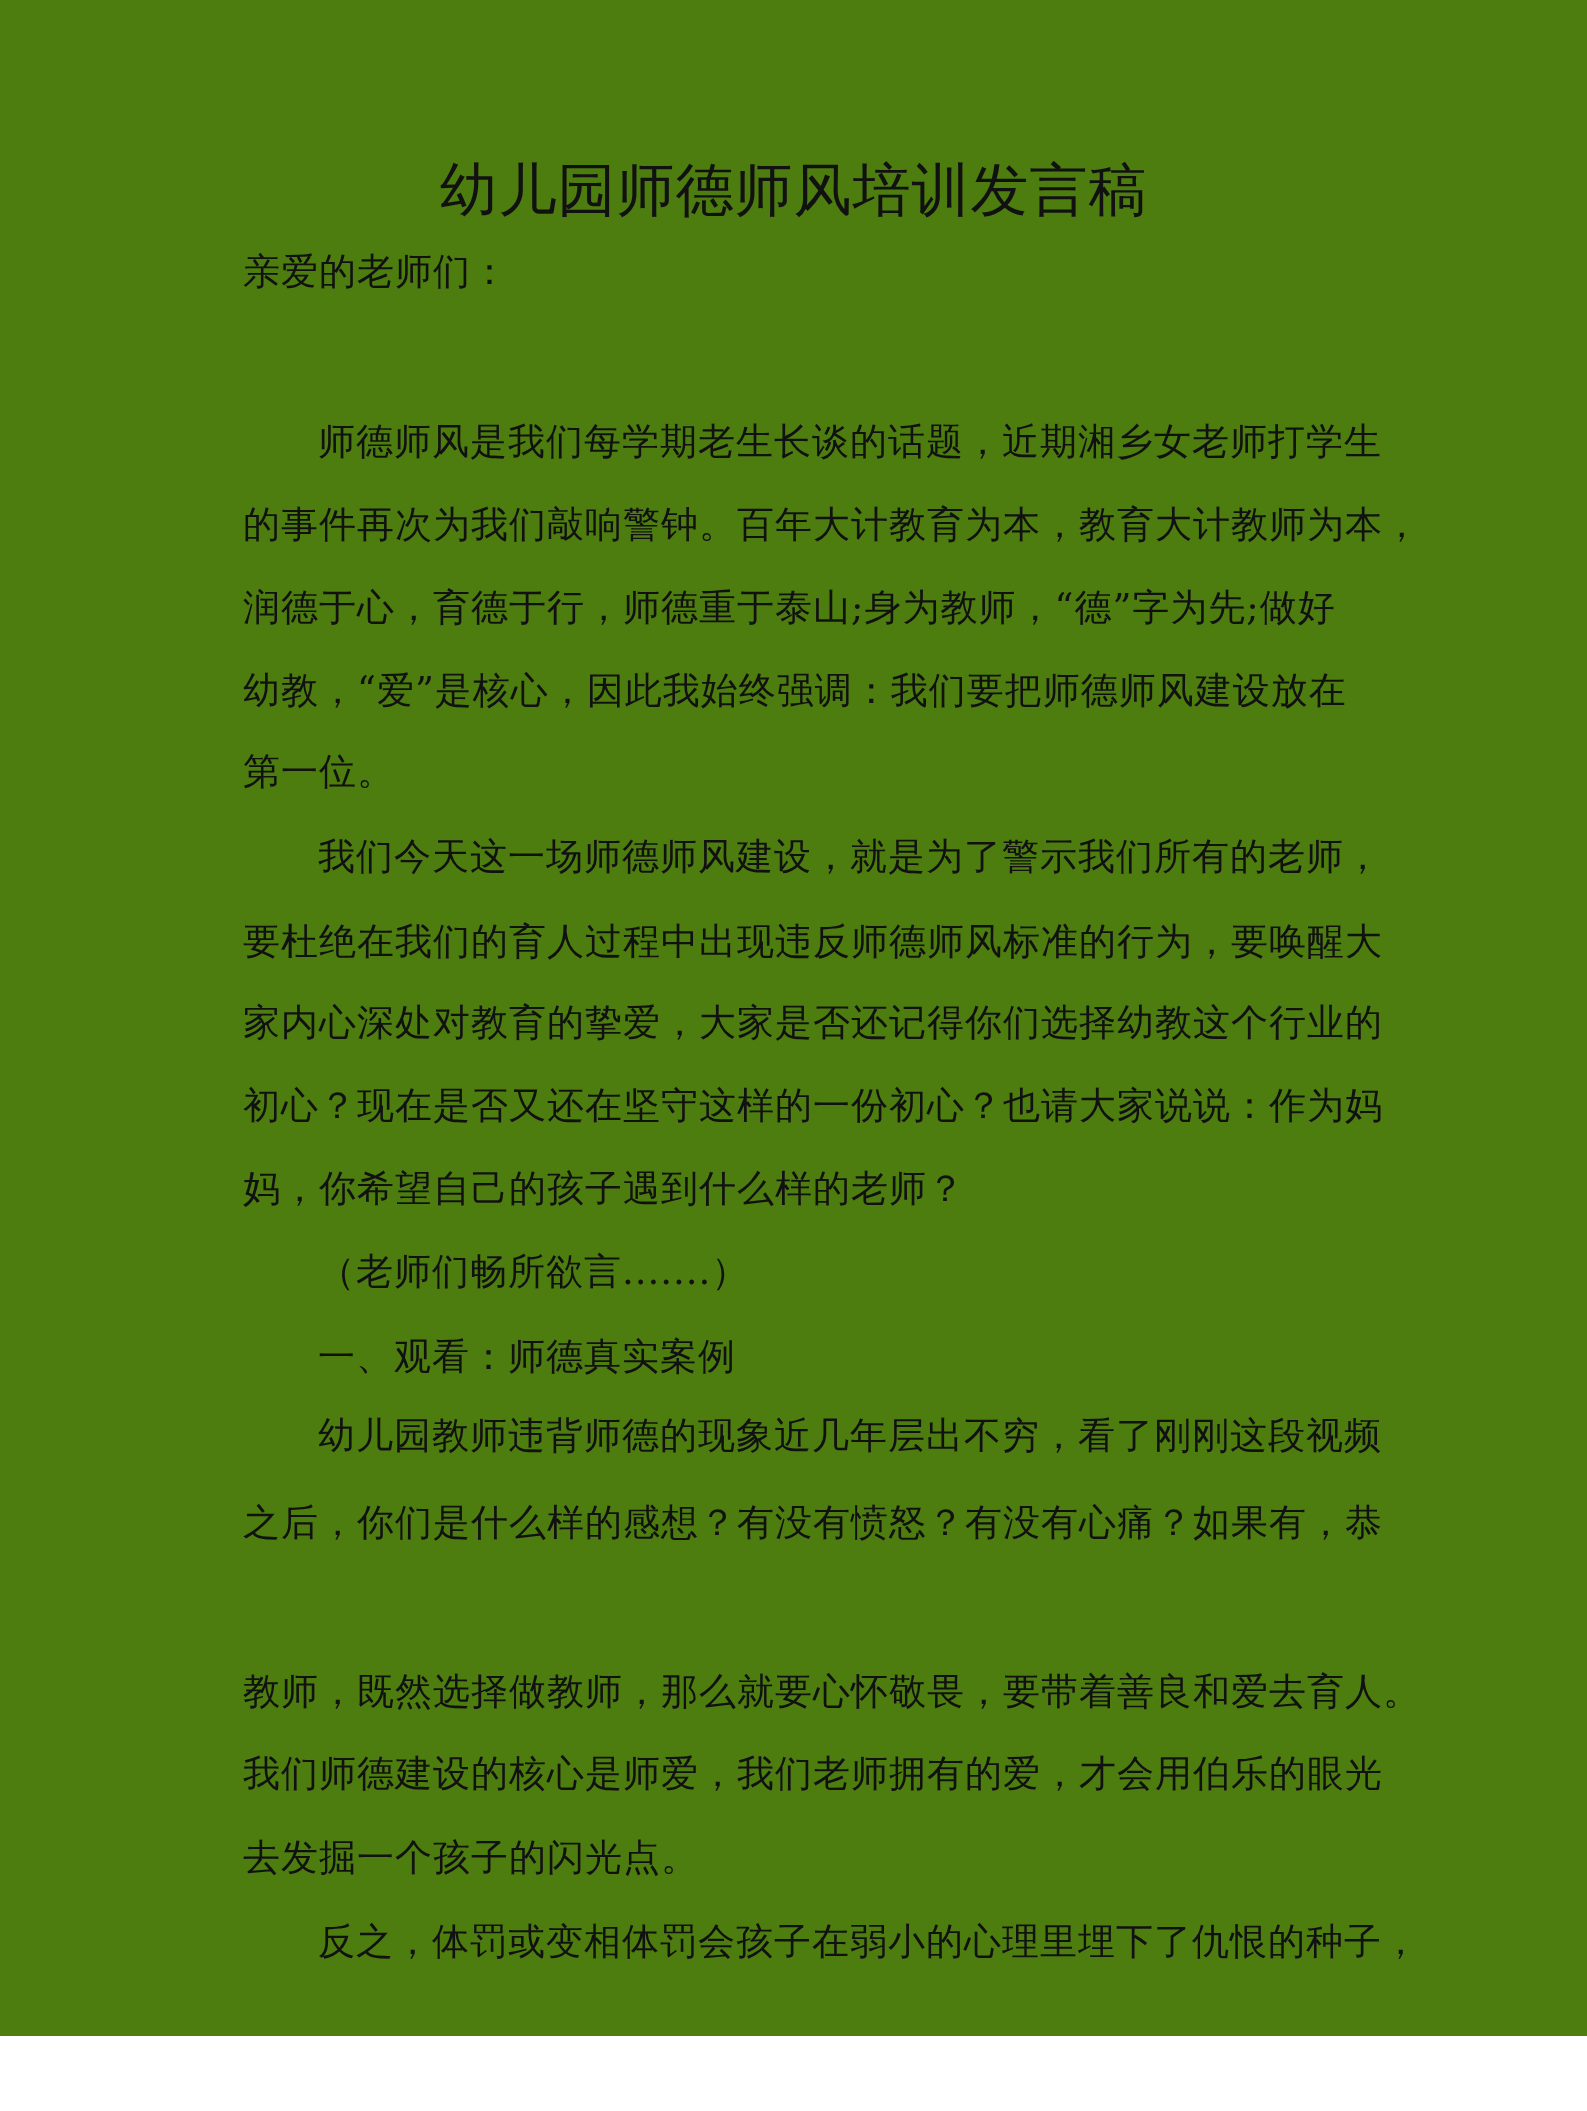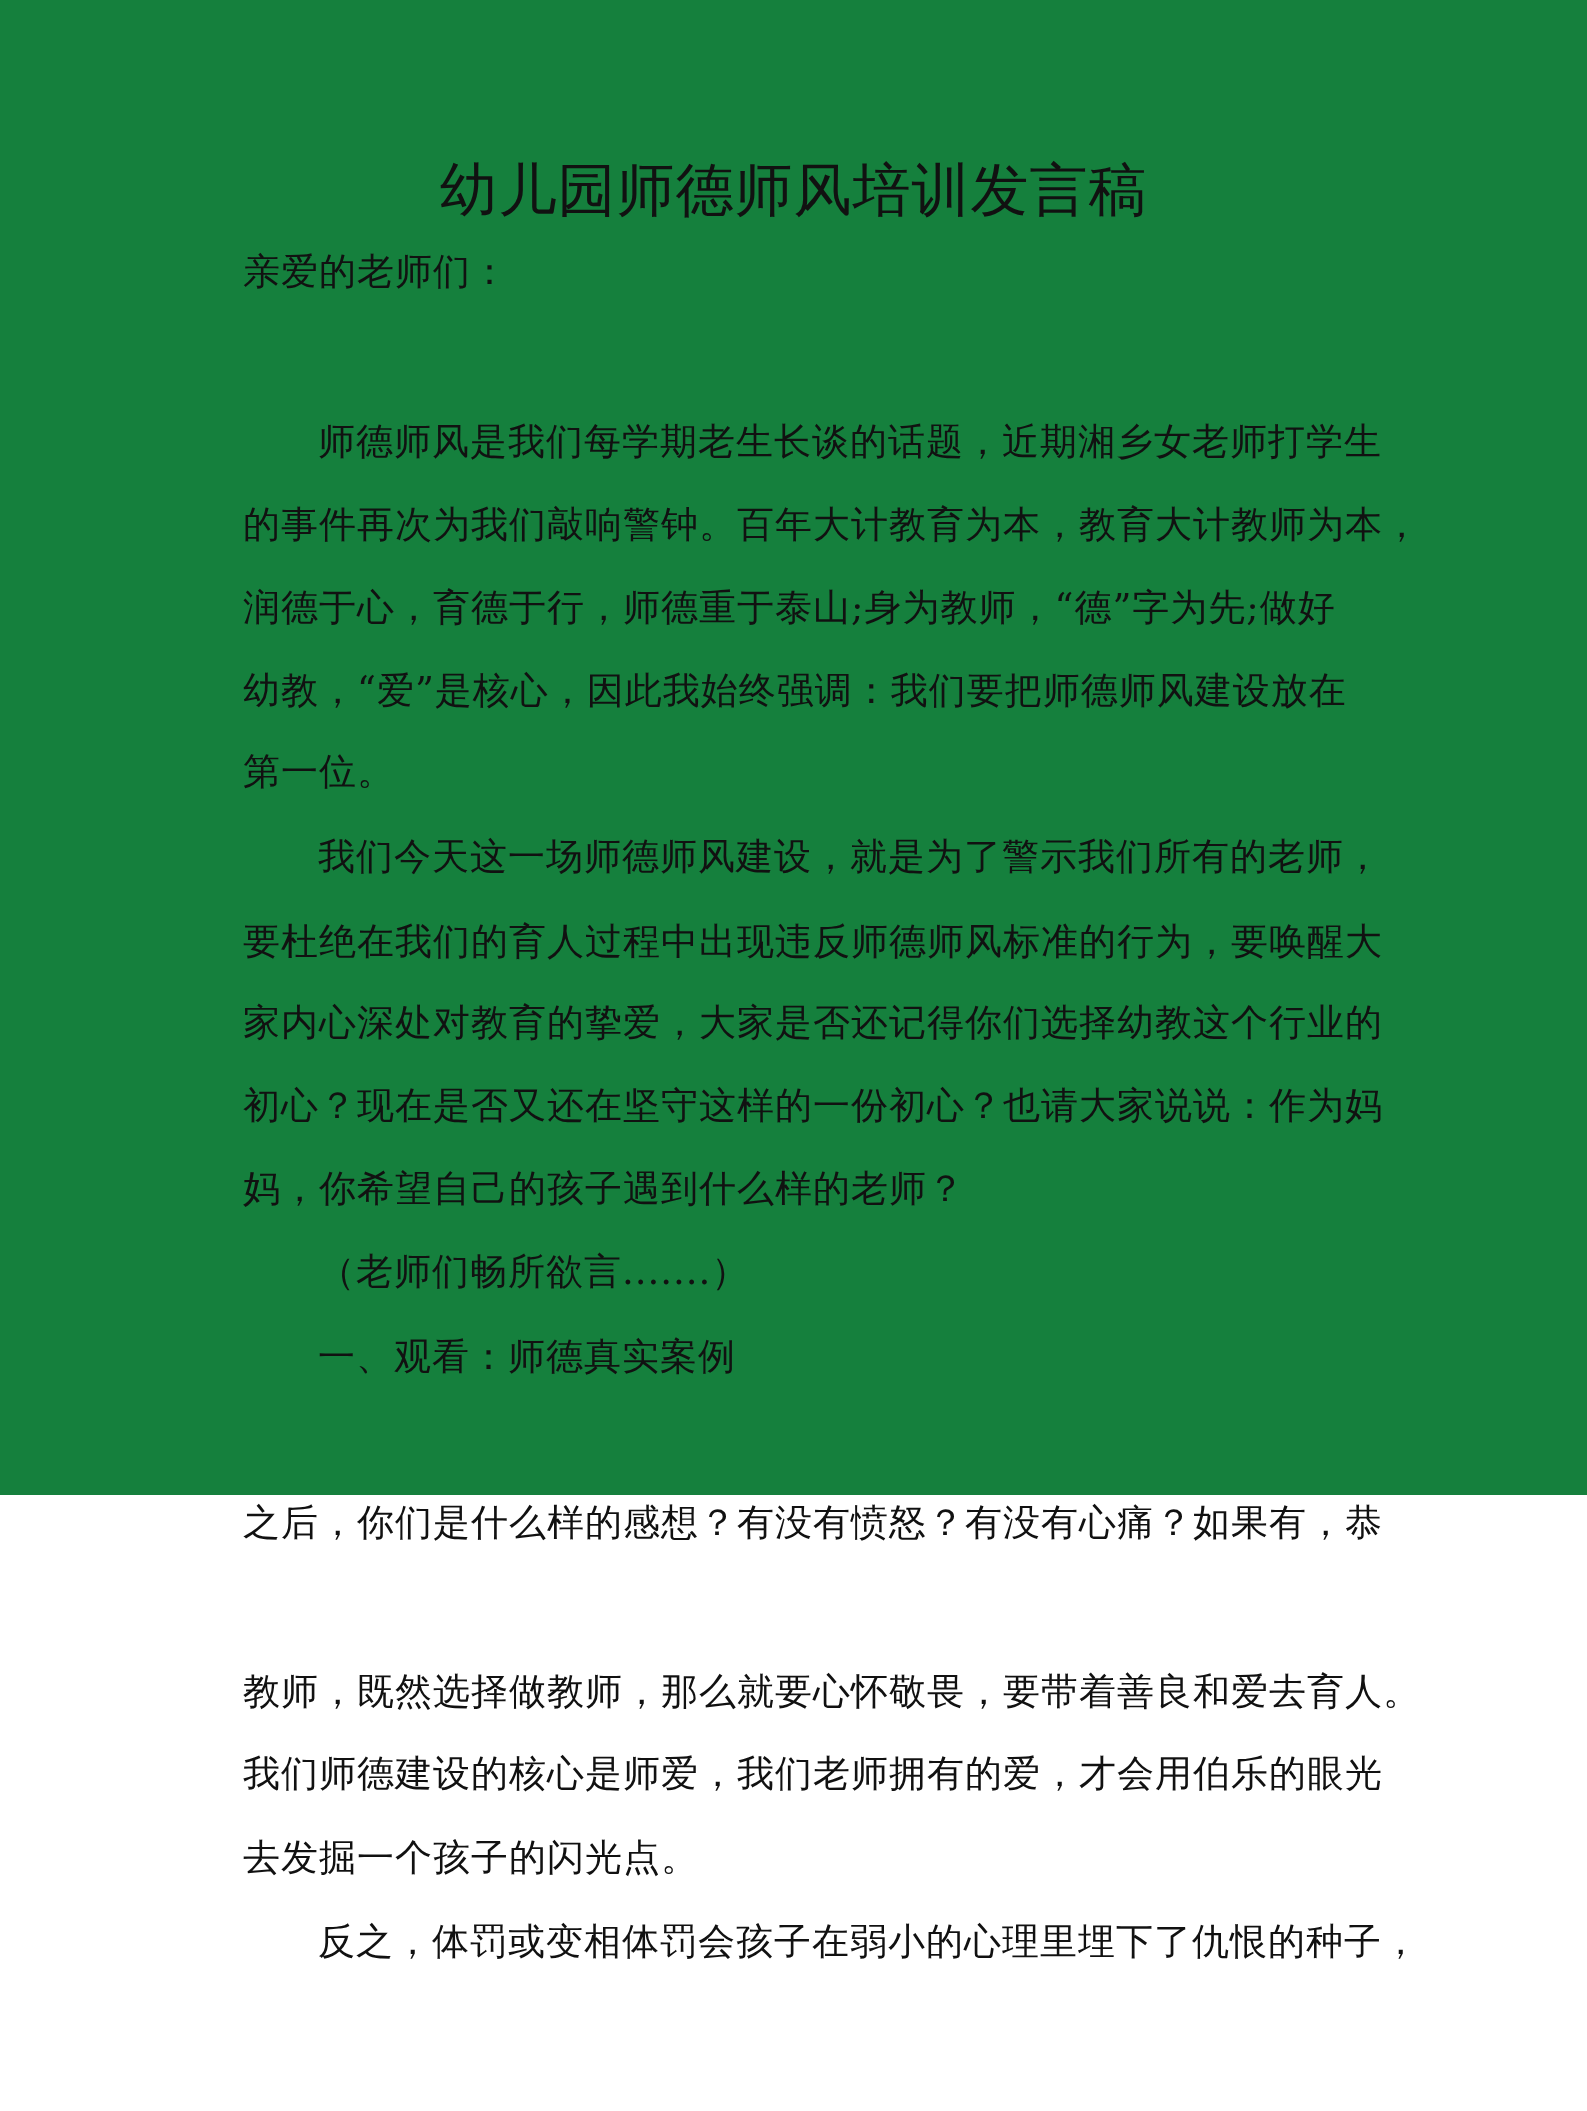--- a/index.html
+++ b/index.html
@@ -1,18 +1,18 @@
 <!DOCTYPE html>
 <html><head>
 <meta charset="utf-8">
 <style>
   html, body { margin: 0; padding: 0; background: #ffffff; }
   body { width: 1587px; height: 2111px; position: relative; overflow: hidden;
          font-family: "DejaVu Serif", "Liberation Serif", serif; color: #111; }
-  .page { position: absolute; left: 0; top: 0; width: 1587px; height: 1495px; background: #15803d; }
+  .page { position: absolute; left: 0; top: 0; width: 1587px; height: 2036px; background: #4d7c0f; }
   .title { position: absolute; left: 0; width: 1587px; top: 158px; text-align: center;
            font-size: 58px; line-height: 64px; letter-spacing: 1px; }
   .line { position: absolute; left: 243px; width: 1120px; font-size: 37px; line-height: 44px;
           white-space: nowrap; letter-spacing: 1px; }
   .indent { left: 318px; }
 </style>
 </head>
 <body>
 
 <div class="page">
@@ -28,19 +28,20 @@
 
   <div class="line indent" style="top:835px">我们今天这一场师德师风建设，就是为了警示我们所有的老师，</div>
   <div class="line" style="top:920px">要杜绝在我们的育人过程中出现违反师德师风标准的行为，要唤醒大</div>
   <div class="line" style="top:1001px">家内心深处对教育的挚爱，大家是否还记得你们选择幼教这个行业的</div>
   <div class="line" style="top:1084px">初心？现在是否又还在坚守这样的一份初心？也请大家说说：作为妈</div>
   <div class="line" style="top:1167px">妈，你希望自己的孩子遇到什么样的老师？</div>
 
   <div class="line indent" style="top:1250px">（老师们畅所欲言.......）</div>
   <div class="line indent" style="top:1335px">一、观看：师德真实案例</div>
 
+  <div class="line indent" style="top:1414px">幼儿园教师违背师德的现象近几年层出不穷，看了刚刚这段视频</div>
   <div class="line" style="top:1501px">之后，你们是什么样的感想？有没有愤怒？有没有心痛？如果有，恭</div>
   <div class="line" style="top:1670px">教师，既然选择做教师，那么就要心怀敬畏，要带着善良和爱去育人。</div>
   <div class="line" style="top:1752px">我们师德建设的核心是师爱，我们老师拥有的爱，才会用伯乐的眼光</div>
   <div class="line" style="top:1836px">去发掘一个孩子的闪光点。</div>
 
   <div class="line indent" style="top:1920px">反之，体罚或变相体罚会孩子在弱小的心理里埋下了仇恨的种子，</div>
 </div>
 
 </body></html>

